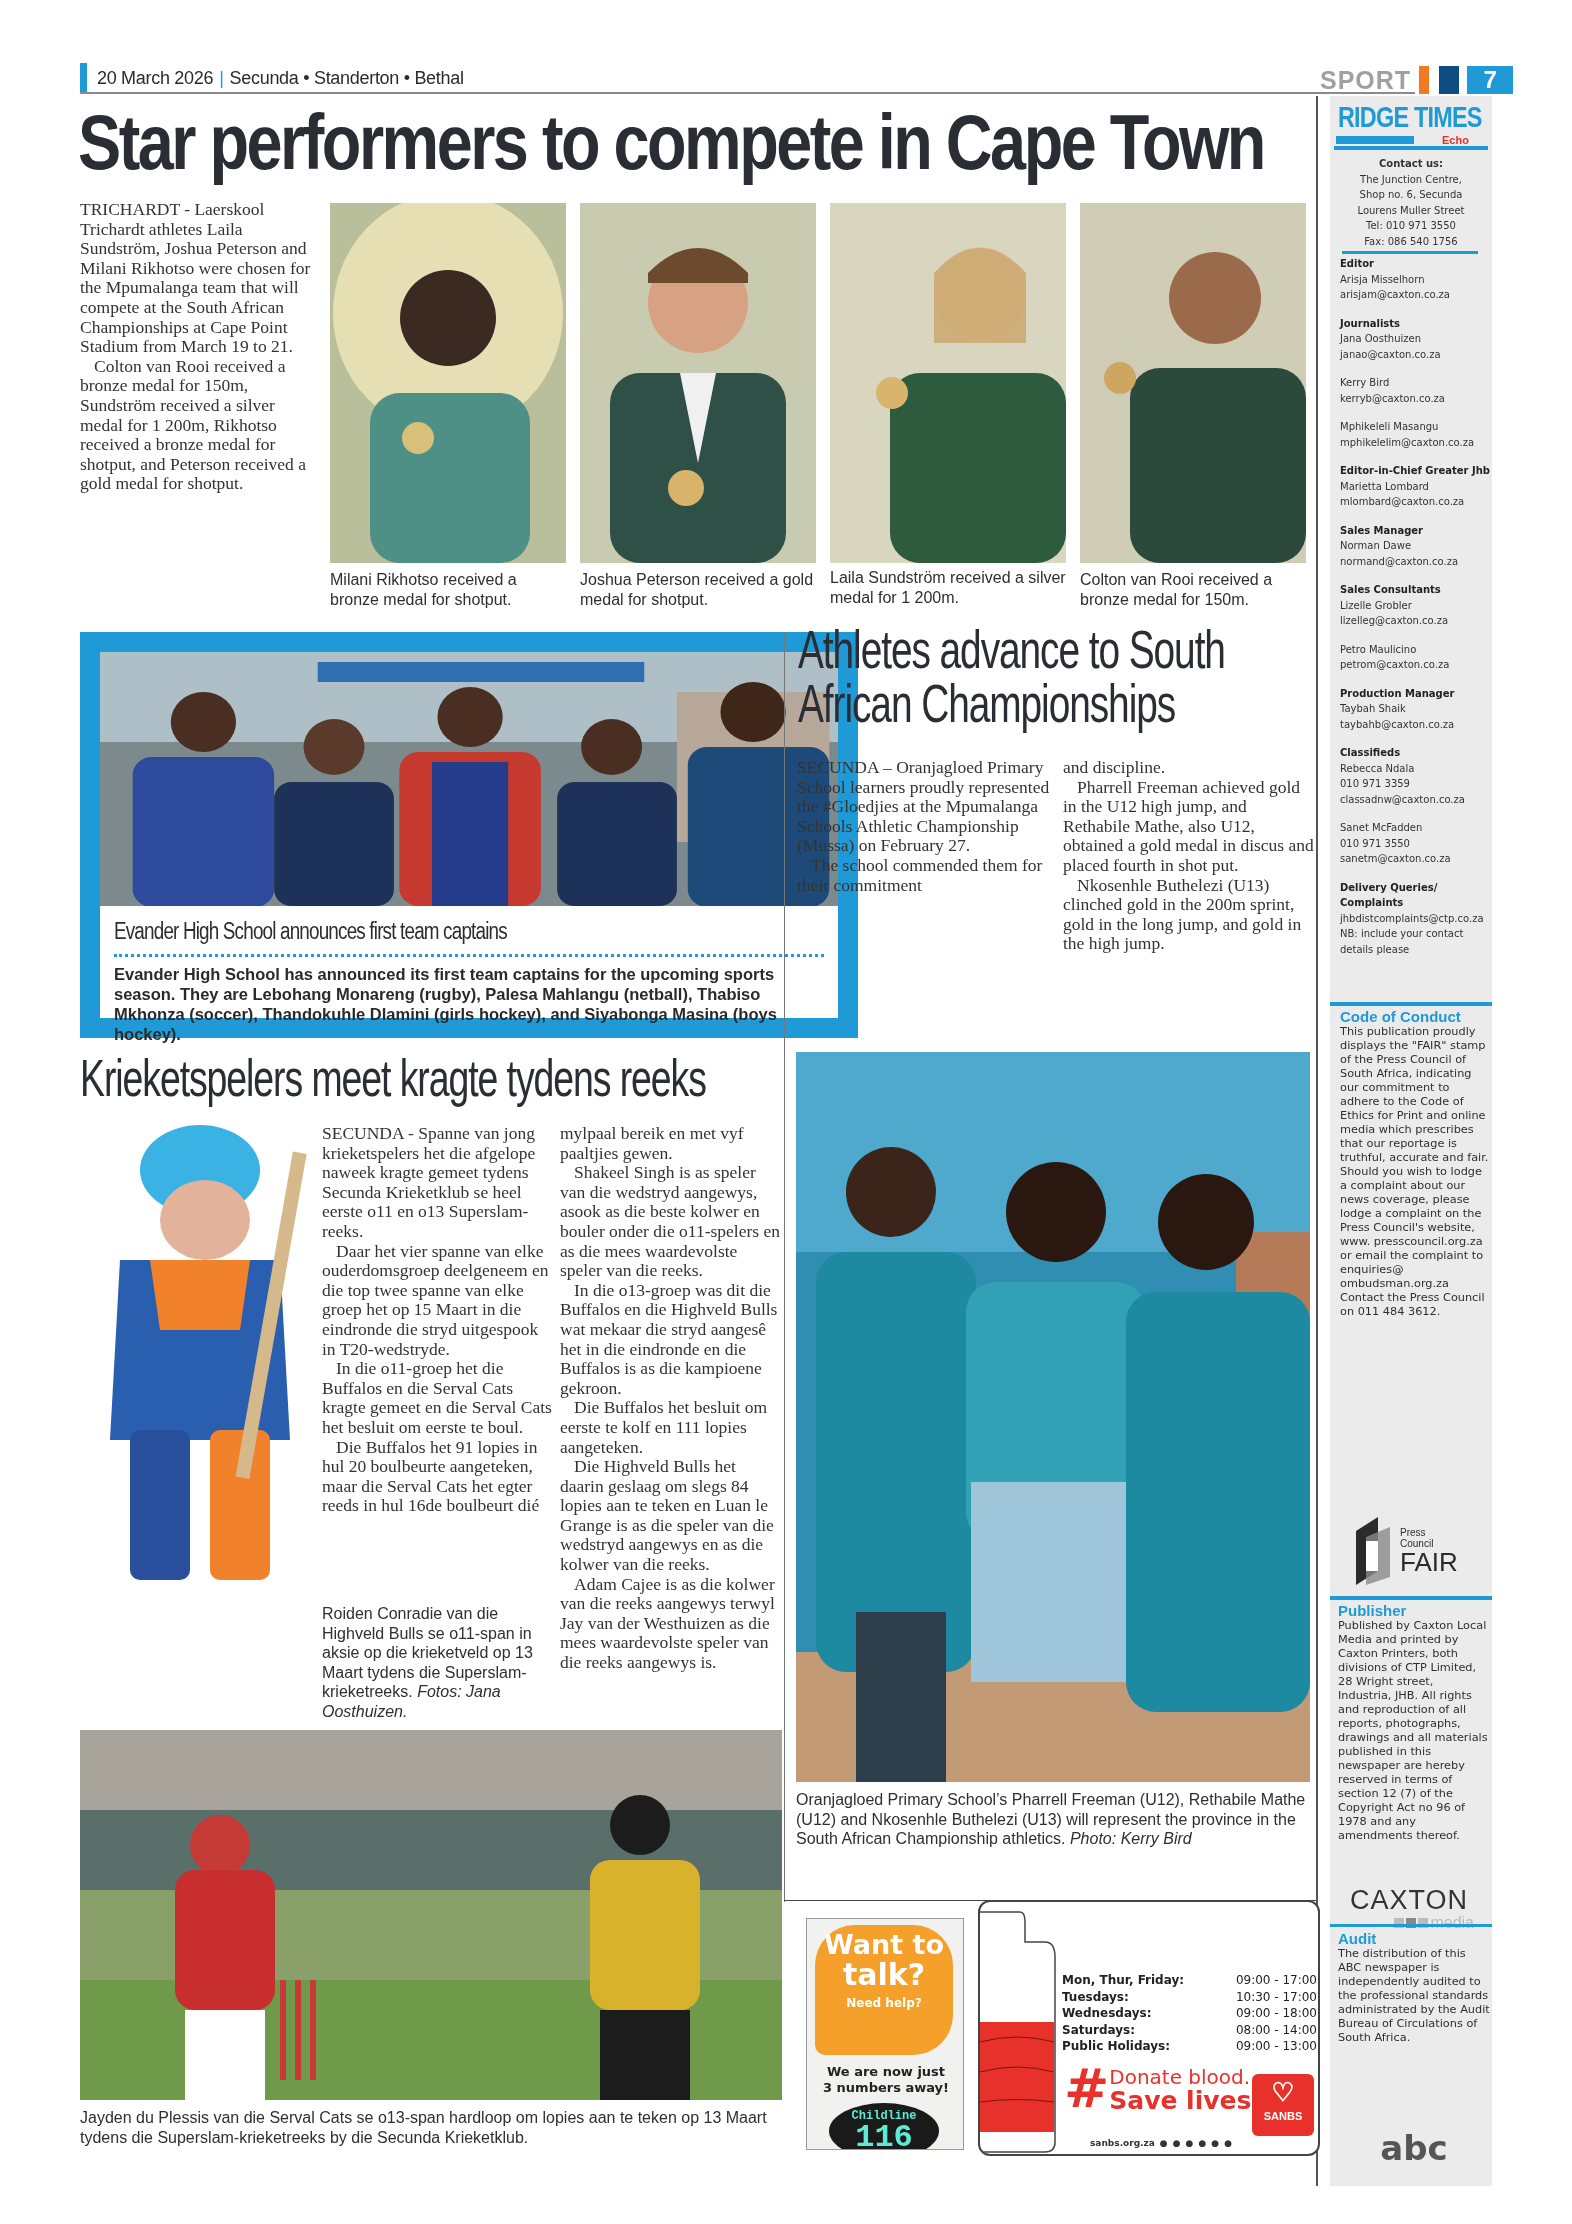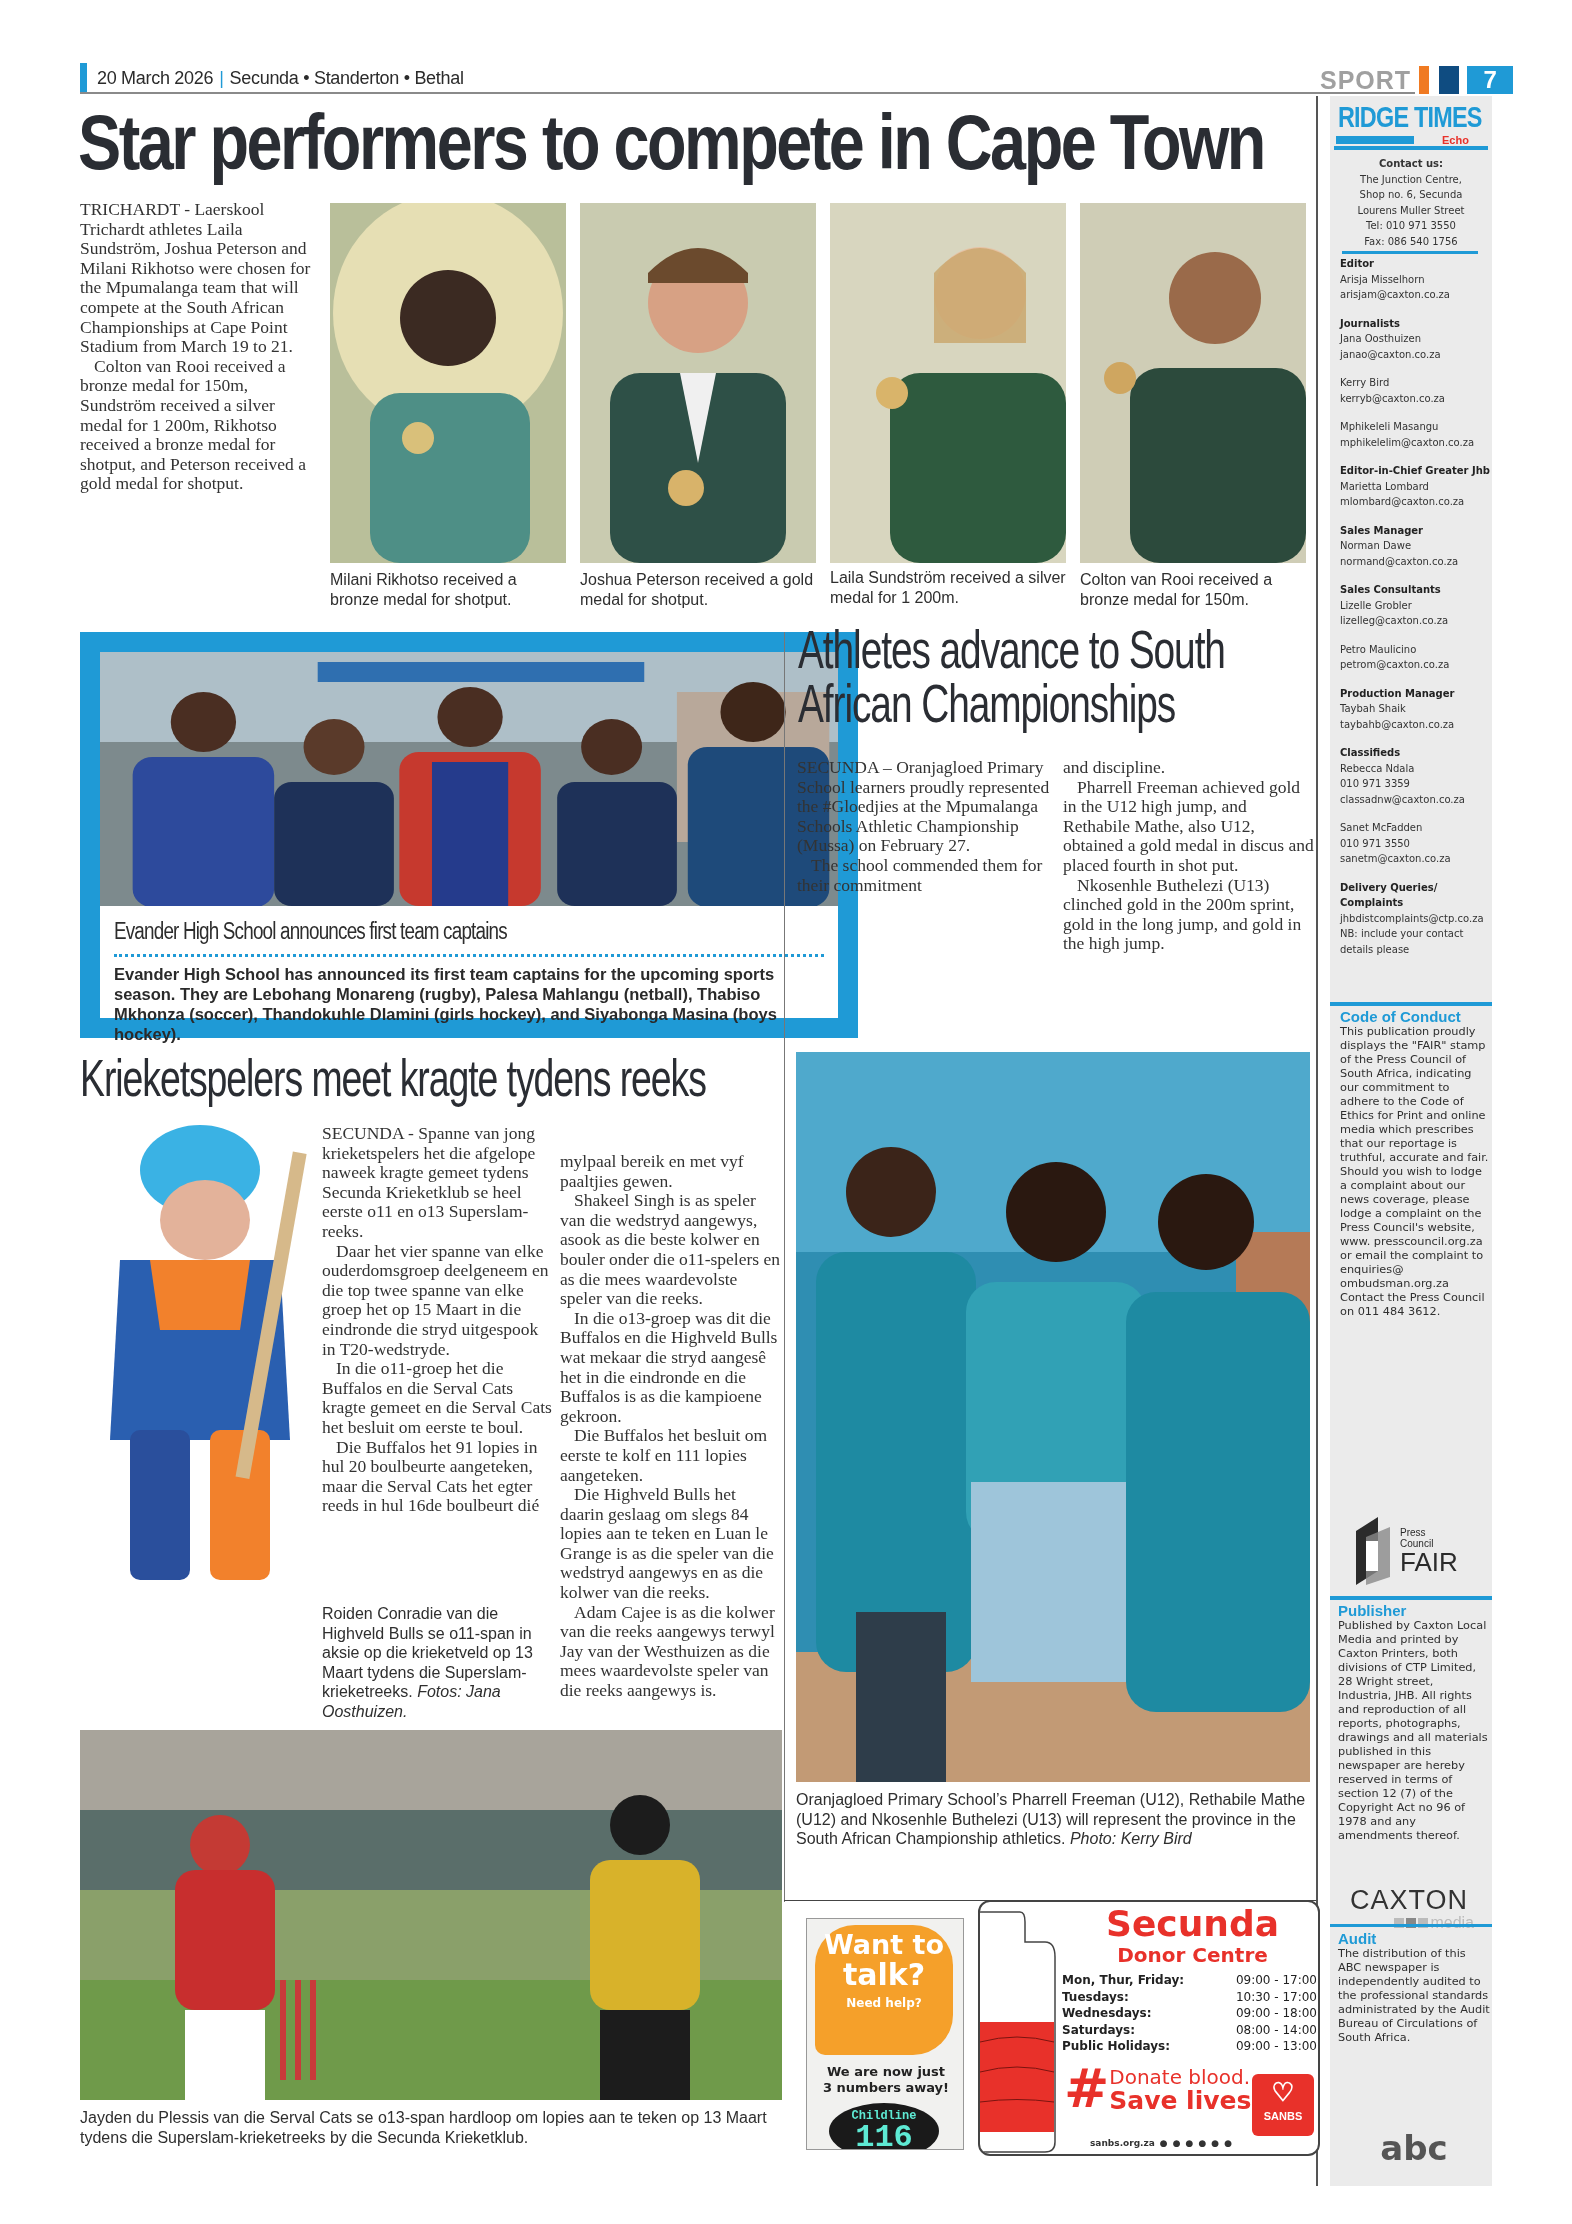--- a/index.html
+++ b/index.html
@@ -208,21 +208,21 @@
 <div class="abs body-text" style="left:322px; top:1124px; width:230px;">
   <p class="first">SECUNDA - Spanne van jong krieketspelers het die afgelope naweek kragte gemeet tydens Secunda Krieketklub se heel eerste o11 en o13 Superslam-reeks.</p>
   <p>Daar het vier spanne van elke ouderdomsgroep deelgeneem en die top twee spanne van elke groep het op 15 Maart in die eindronde die stryd uitgespook in T20-wedstryde.</p>
   <p>In die o11-groep het die Buffalos en die Serval Cats kragte gemeet en die Serval Cats het besluit om eerste te boul.</p>
   <p>Die Buffalos het 91 lopies in hul 20 boulbeurte aangeteken, maar die Serval Cats het egter reeds in hul 16de boulbeurt dié</p>
 </div>
 <div class="abs caption" style="left:322px; top:1604px; width:220px;">
   <span>Roiden Conradie van die Highveld Bulls se o11-span in aksie op die krieketveld op 13 Maart tydens die Superslam-krieketreeks.</span>
   <em>Fotos: Jana Oosthuizen.</em>
 </div>
-<div class="abs body-text" style="left:560px; top:1124px; width:222px;margin-top:28px;">
+<div class="abs body-text" style="left:560px; top:1124px; width:222px;">
   <p class="first">mylpaal bereik en met vyf paaltjies gewen.</p>
   <p>Shakeel Singh is as speler van die wedstryd aangewys, asook as die beste kolwer en bouler onder die o11-spelers en as die mees waardevolste speler van die reeks.</p>
   <p>In die o13-groep was dit die Buffalos en die Highveld Bulls wat mekaar die stryd aangesê het in die eindronde en die Buffalos is as die kampioene gekroon.</p>
   <p>Die Buffalos het besluit om eerste te kolf en 111 lopies aangeteken.</p>
   <p>Die Highveld Bulls het daarin geslaag om slegs 84 lopies aan te teken en Luan le Grange is as die speler van die wedstryd aangewys en as die kolwer van die reeks.</p>
   <p>Adam Cajee is as die kolwer van die reeks aangewys terwyl Jay van der Westhuizen as die mees waardevolste speler van die reeks aangewys is.</p>
 </div>
 
 <div class="abs photo" style="left:80px; top:1730px; width:702px; height:370px;">
   <svg viewBox="0 0 702 370" preserveAspectRatio="none">
@@ -259,24 +259,20 @@
     <div style="font-size:32px; line-height:30px;">116</div>
   </div>
 </div>
 
 <div class="abs sanbs">
   <svg style="position:absolute; left:0; top:0; width:80px; height:256px;" viewBox="0 0 80 256">
     <path d="M0 10 L40 10 Q45 10 45 20 L45 40 L65 40 Q75 40 75 55 L75 240 Q75 250 65 250 L0 250" fill="none" stroke="#444" stroke-width="1.5"></path>
     <rect x="0" y="120" width="74" height="110" fill="#e8312a"></rect>
     <path d="M0 140 Q37 130 74 140 M0 170 Q37 160 74 170 M0 200 Q37 195 74 200" stroke="#7a1410" fill="none" stroke-width="1"></path>
   </svg>
-  <div style="position:absolute; left:90px; top:2px; width:245px; text-align:center; font-family:'DejaVu Sans', sans-serif; font-weight:700; color:#e8312a;">
-    <div style="font-size:36px; line-height:40px;">Secunda</div>
-    <div style="font-size:20px; line-height:22px;">Donor Centre</div>
-  </div>
   <div style="position:absolute; left:82px; top:70px; width:255px; font-family:'DejaVu Sans', sans-serif; font-size:12px; line-height:16.5px; color:#222;">
     <div style="display:flex; justify-content:space-between;">
         <b>Mon, Thur, Friday:</b>
         <span>09:00 - 17:00</span>
       </div>
     <div style="display:flex; justify-content:space-between;">
         <b>Tuesdays:</b>
         <span>10:30 - 17:00</span>
       </div>
     <div style="display:flex; justify-content:space-between;">

